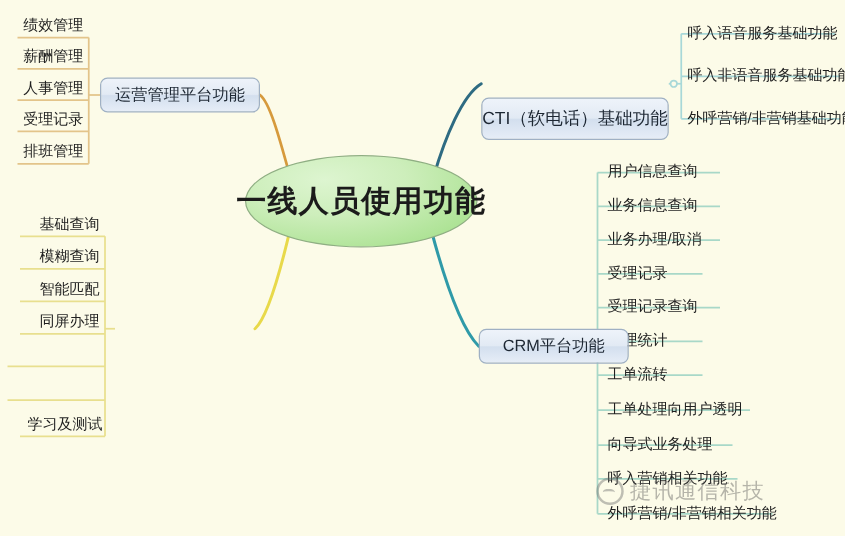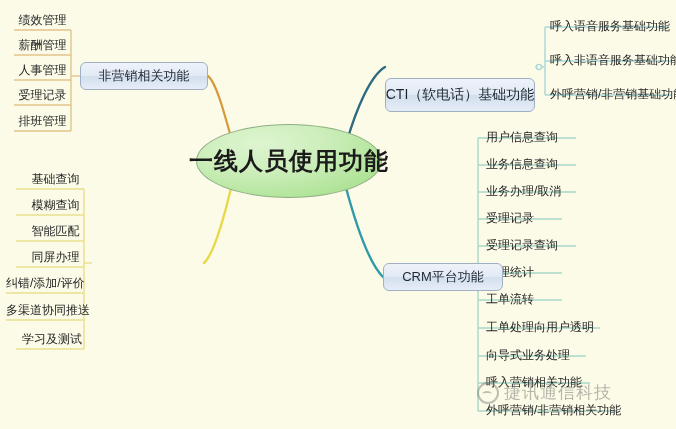--- a/index.html
+++ b/index.html
@@ -187,21 +187,21 @@
       <path d="M 478 411 L 618 411"></path>
       <circle cx="472" cy="277" r="2.6" fill="#FCFBE8"></circle>
     </g>
   </svg>
 
   <div class="center-node">
     <span class="center-label">一线人员使用功能</span>
   </div>
 
   <div id="node-ops" class="branch-node">
-    <span class="branch-label">非营销相关功能</span>
+    <span class="branch-label">运营管理平台功能</span>
   </div>
 
 
   <div id="node-cti" class="branch-node">
     <span class="branch-label">CTI（软电话）基础功能</span>
   </div>
 
   <div id="node-crm" class="branch-node">
     <span class="branch-label">CRM平台功能</span>
   </div>
@@ -209,22 +209,20 @@
   <div class="leaf left" style="left:14px;  top:12px;  width:57px;">绩效管理</div>
   <div class="leaf left" style="left:14px;  top:37px;  width:57px;">薪酬管理</div>
   <div class="leaf left" style="left:14px;  top:62px;  width:57px;">人事管理</div>
   <div class="leaf left" style="left:14px;  top:87px;  width:57px;">受理记录</div>
   <div class="leaf left" style="left:14px;  top:113px; width:57px;">排班管理</div>
 
   <div class="leaf left" style="left:27px; top:171px; width:57px;">基础查询</div>
   <div class="leaf left" style="left:27px; top:197px; width:57px;">模糊查询</div>
   <div class="leaf left" style="left:27px; top:223px; width:57px;">智能匹配</div>
   <div class="leaf left" style="left:27px; top:249px; width:57px;">同屏办理</div>
-  <div class="leaf left" style="left:6px;  top:275px; width:78px;">纠错/添加/评价</div>
-  <div class="leaf left" style="left:6px;  top:302px; width:78px;">多渠道协同推送</div>
   <div class="leaf left" style="left:20px; top:331px; width:64px;">学习及测试</div>
 
   <div class="leaf right" style="left:550px; top:18px;">呼入语音服务基础功能</div>
   <div class="leaf right" style="left:550px; top:52px;">呼入非语音服务基础功能</div>
   <div class="leaf right" style="left:550px; top:86px;">外呼营销/非营销基础功能</div>
 
   <div class="leaf right" style="left:486px; top:129px;">用户信息查询</div>
   <div class="leaf right" style="left:486px; top:156px;">业务信息查询</div>
   <div class="leaf right" style="left:486px; top:183px;">业务办理/取消</div>
   <div class="leaf right" style="left:486px; top:210px;">受理记录</div>

